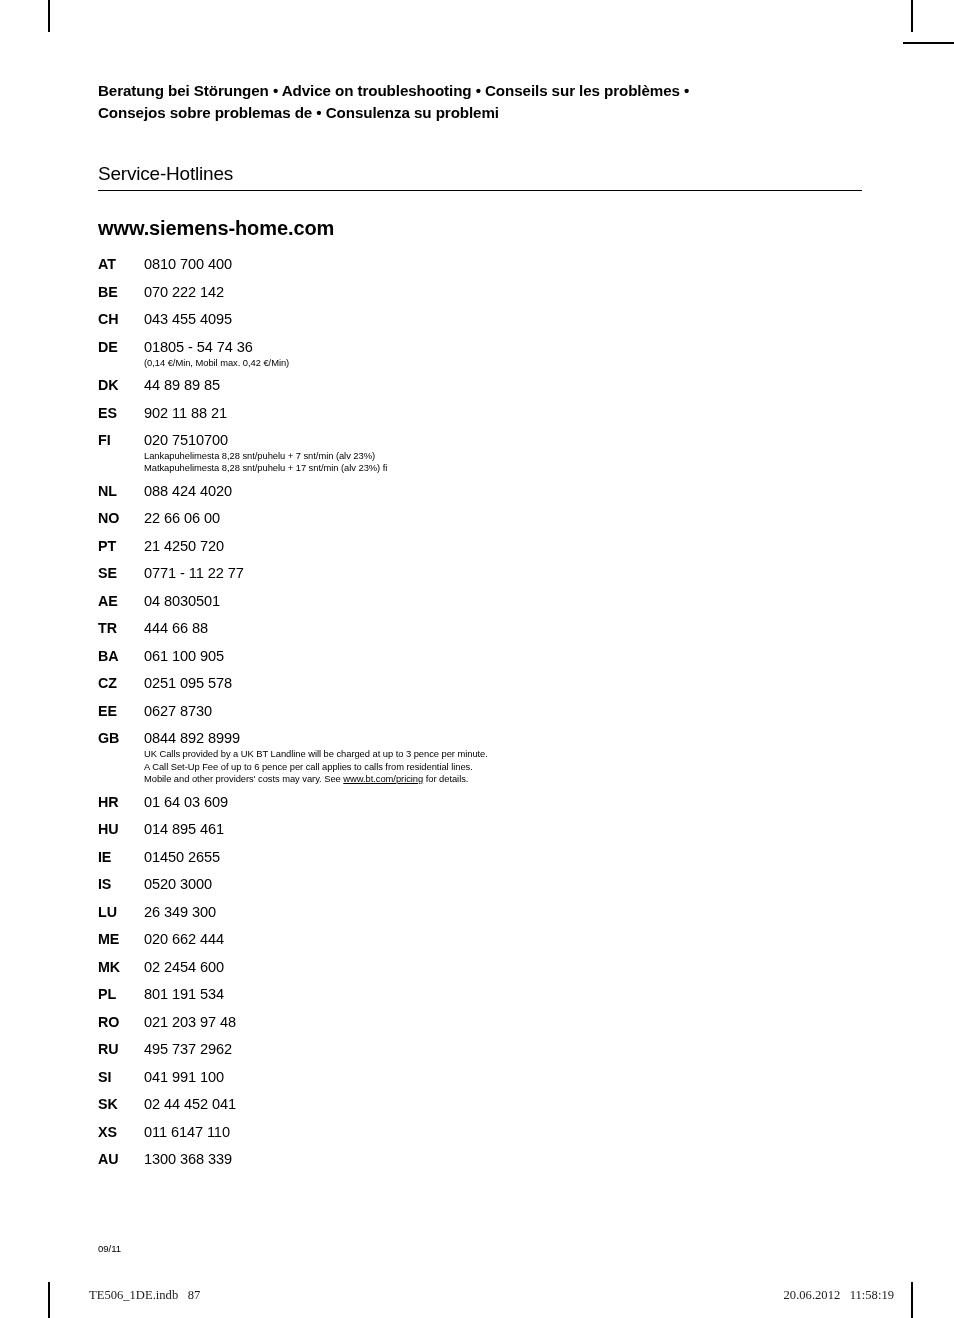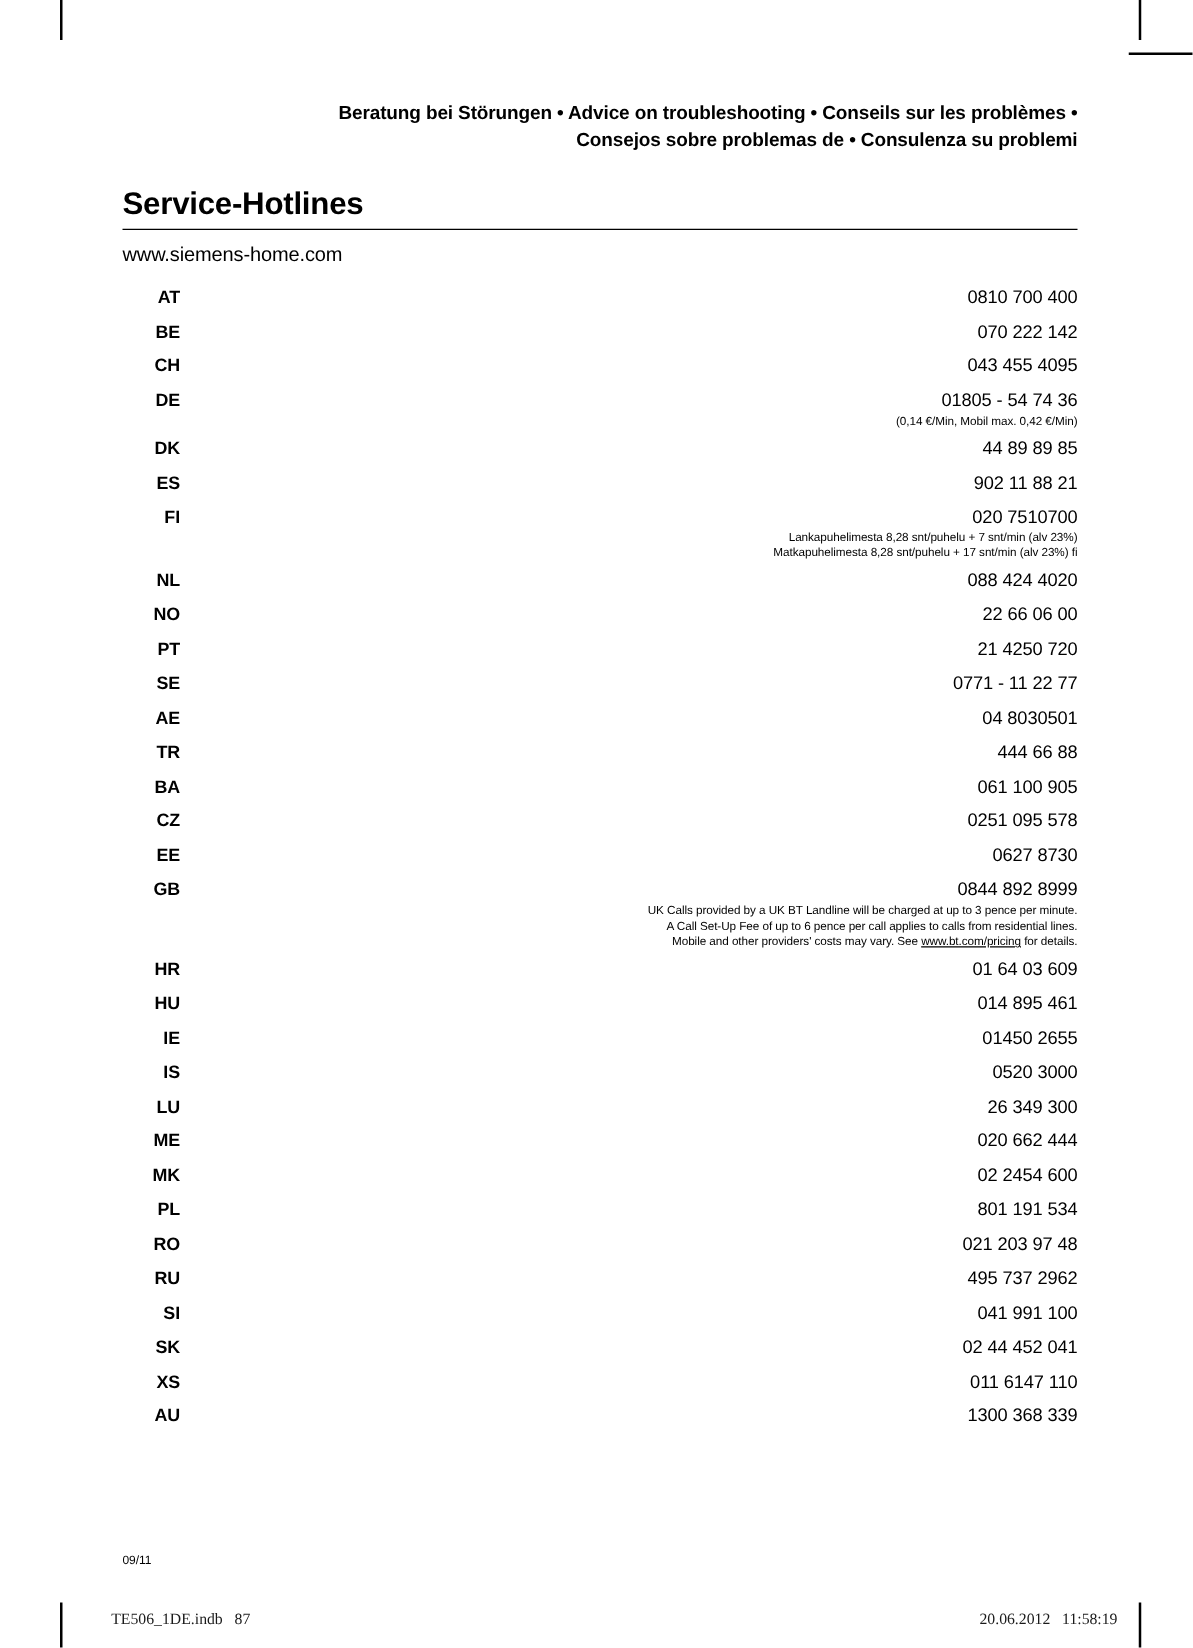--- a/index.html
+++ b/index.html
@@ -30,50 +30,49 @@
   
   .page {
     position: absolute;
     left: 98px;
     top: 0;
     width: 764px;
   }
 
   .lang-header {
     margin-top: 80px;
-    text-align: right;
+    text-align: left;
     font-size: 15.2px;
     font-weight: bold;
     line-height: 1.42;
     letter-spacing: -0.1px;
   }
 
   .section-title {
-    margin-top: 26px;
-    font-size: 25px;
-    font-weight: bold;
+    margin-top: 40px;
+    font-size: 19px;
+    font-weight: normal;
     letter-spacing: -0.2px;
   }
   .title-rule {
     margin-top: 5px;
     border-bottom: 1.6px solid #000000;
     width: 100%;
   }
 
   .web-address {
-    margin-top: 12px;
-    font-size: 16px;
-    font-weight: normal;
+    margin-top: 26px;
+    font-size: 20px;
+    font-weight: bold;
     letter-spacing: -0.1px;
   }
 
   
   .hotlines {
     margin-top: 16px;
-    text-align: right;
   }
   .hotline-row {
     display: flex;
     align-items: flex-start;
     margin-bottom: 10.5px;
   }
   .hotline-row.has-note {
     margin-bottom: 9px;
   }
   .cc {

